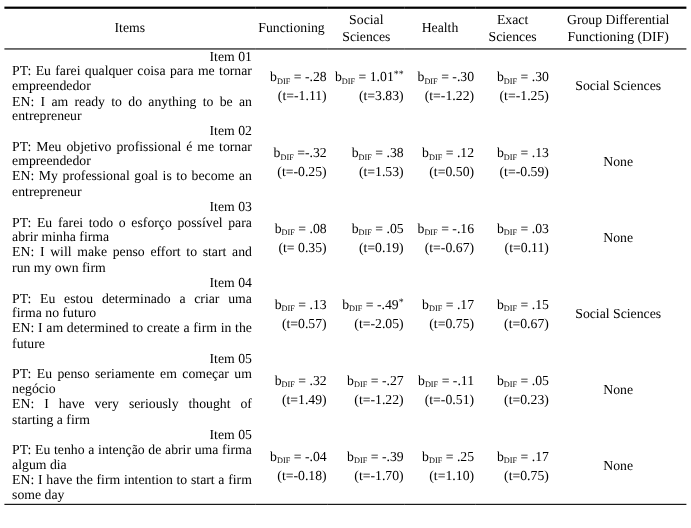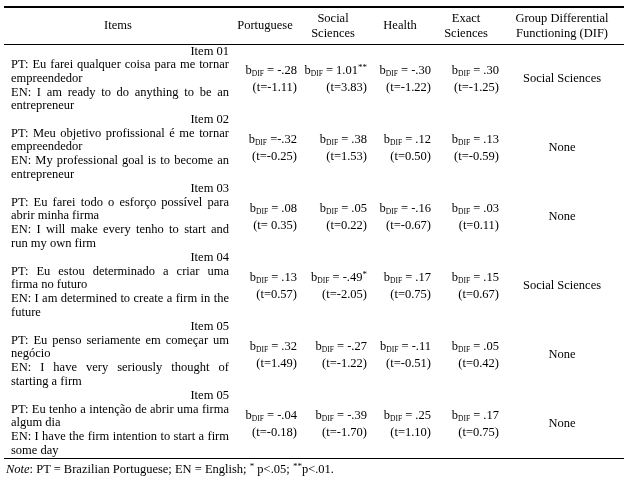--- a/index.html
+++ b/index.html
@@ -90,21 +90,21 @@
       <col style="width:228px">
       <col style="width:66px">
       <col style="width:70px">
       <col style="width:64px">
       <col style="width:68px">
       <col style="width:124px">
     </colgroup>
     <thead>
       <tr>
         <th>Items</th>
-        <th>Portuguese</th>
+        <th>Functioning</th>
         <th>Social Sciences</th>
         <th>Health</th>
         <th>Exact Sciences</th>
         <th>Group Differential Functioning (DIF)</th>
       </tr>
     </thead>
     <tbody id="table-body">
   <tr class="item-row">
     <td class="items-cell">
       <div class="item-id">Item 01</div>
@@ -152,29 +152,29 @@
             <span class="bline">b<sub>DIF</sub> = .13</span>
             <span class="tline">(t=-0.59)</span>
           </td>
     <td class="dif-cell">None</td>
   </tr>
 
   <tr class="item-row">
     <td class="items-cell">
       <div class="item-id">Item 03</div>
       <div class="item-text">PT: Eu farei todo o esforço possível para abrir minha firma</div>
-      <div class="item-text">EN: I will make every tenho to start and run my own firm</div>
+      <div class="item-text">EN: I will make penso effort to start and run my own firm</div>
     </td>
     <td class="val-cell">
             <span class="bline">b<sub>DIF</sub> = .08</span>
             <span class="tline">(t= 0.35)</span>
           </td>
     <td class="val-cell">
             <span class="bline">b<sub>DIF</sub> = .05</span>
-            <span class="tline">(t=0.22)</span>
+            <span class="tline">(t=0.19)</span>
           </td>
     <td class="val-cell">
             <span class="bline">b<sub>DIF</sub> = -.16</span>
             <span class="tline">(t=-0.67)</span>
           </td>
     <td class="val-cell">
             <span class="bline">b<sub>DIF</sub> = .03</span>
             <span class="tline">(t=0.11)</span>
           </td>
     <td class="dif-cell">None</td>
@@ -218,21 +218,21 @@
     <td class="val-cell">
             <span class="bline">b<sub>DIF</sub> = -.27</span>
             <span class="tline">(t=-1.22)</span>
           </td>
     <td class="val-cell">
             <span class="bline">b<sub>DIF</sub> = -.11</span>
             <span class="tline">(t=-0.51)</span>
           </td>
     <td class="val-cell">
             <span class="bline">b<sub>DIF</sub> = .05</span>
-            <span class="tline">(t=0.42)</span>
+            <span class="tline">(t=0.23)</span>
           </td>
     <td class="dif-cell">None</td>
   </tr>
 
   <tr class="item-row">
     <td class="items-cell">
       <div class="item-id">Item 05</div>
       <div class="item-text">PT: Eu tenho a intenção de abrir uma firma algum dia</div>
       <div class="item-text">EN: I have the firm intention to start a firm some day</div>
     </td>
@@ -250,14 +250,13 @@
           </td>
     <td class="val-cell">
             <span class="bline">b<sub>DIF</sub> = .17</span>
             <span class="tline">(t=0.75)</span>
           </td>
     <td class="dif-cell">None</td>
   </tr>
 </tbody>
   </table>
 
-  <p class="note"><span class="note-label">Note</span><span>: PT = Brazilian Portuguese; EN = English; </span><sup>*</sup><span> p&lt;.05; </span><sup>**</sup><span>p&lt;.01.</span></p>
 </div>
 
 </body></html>

